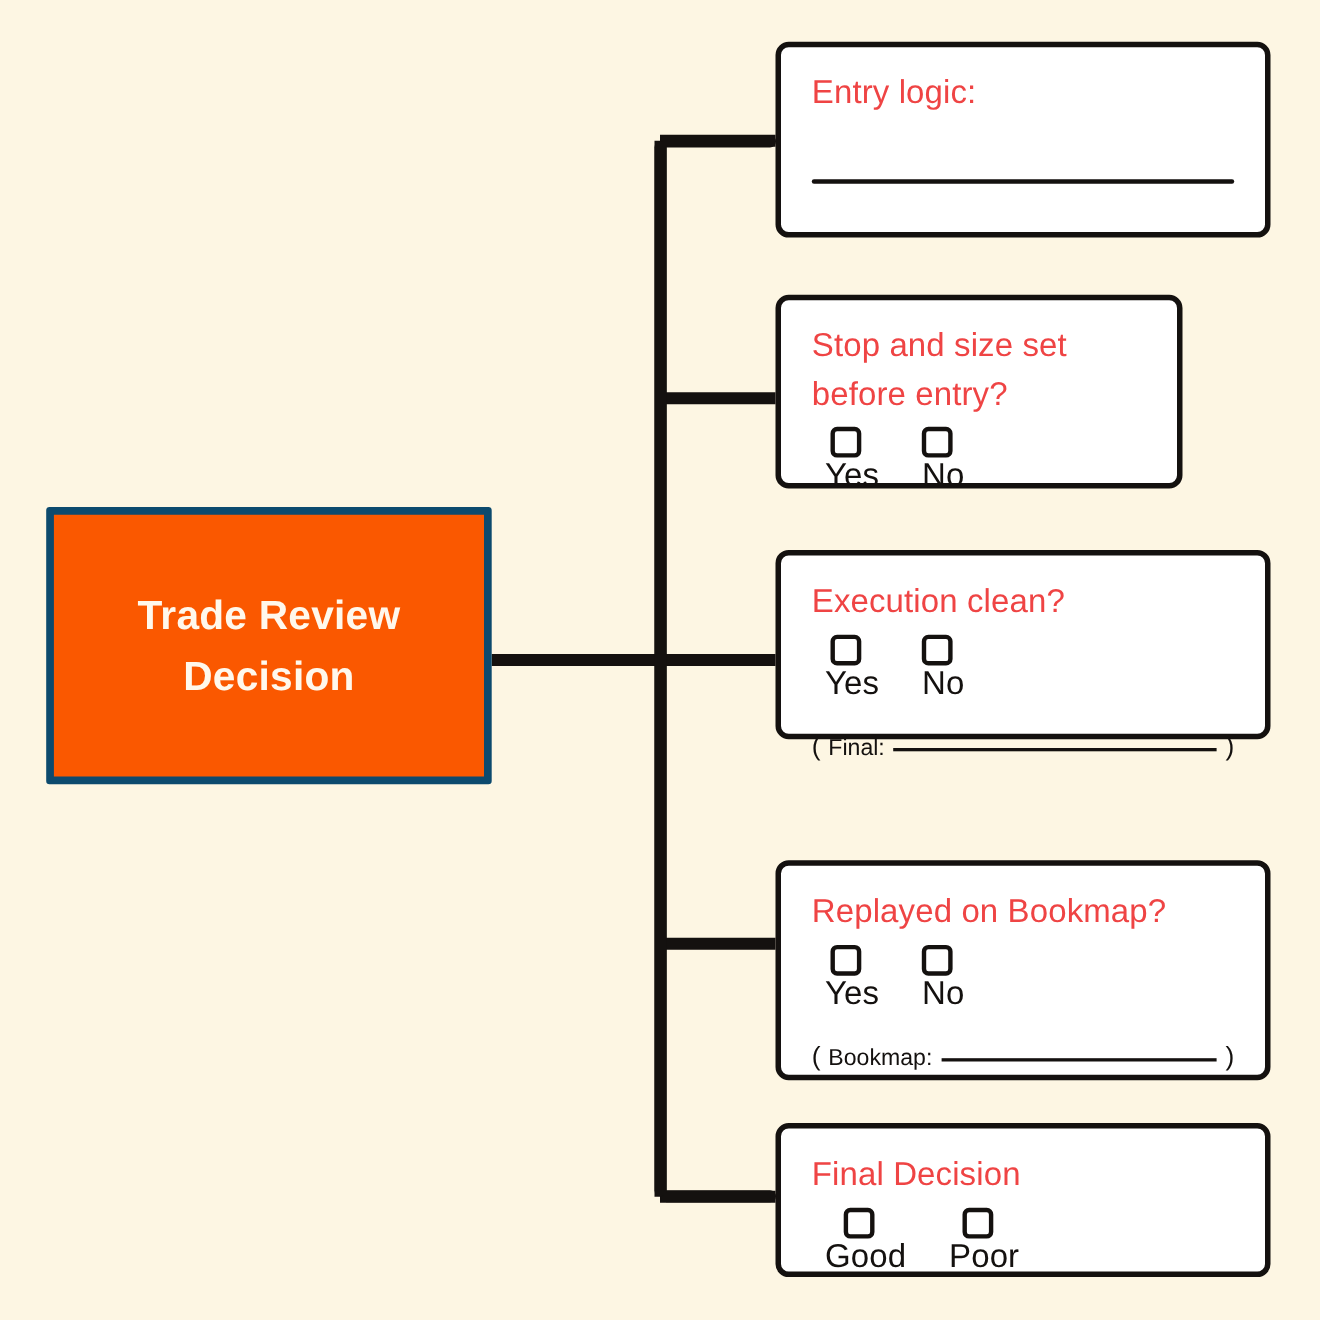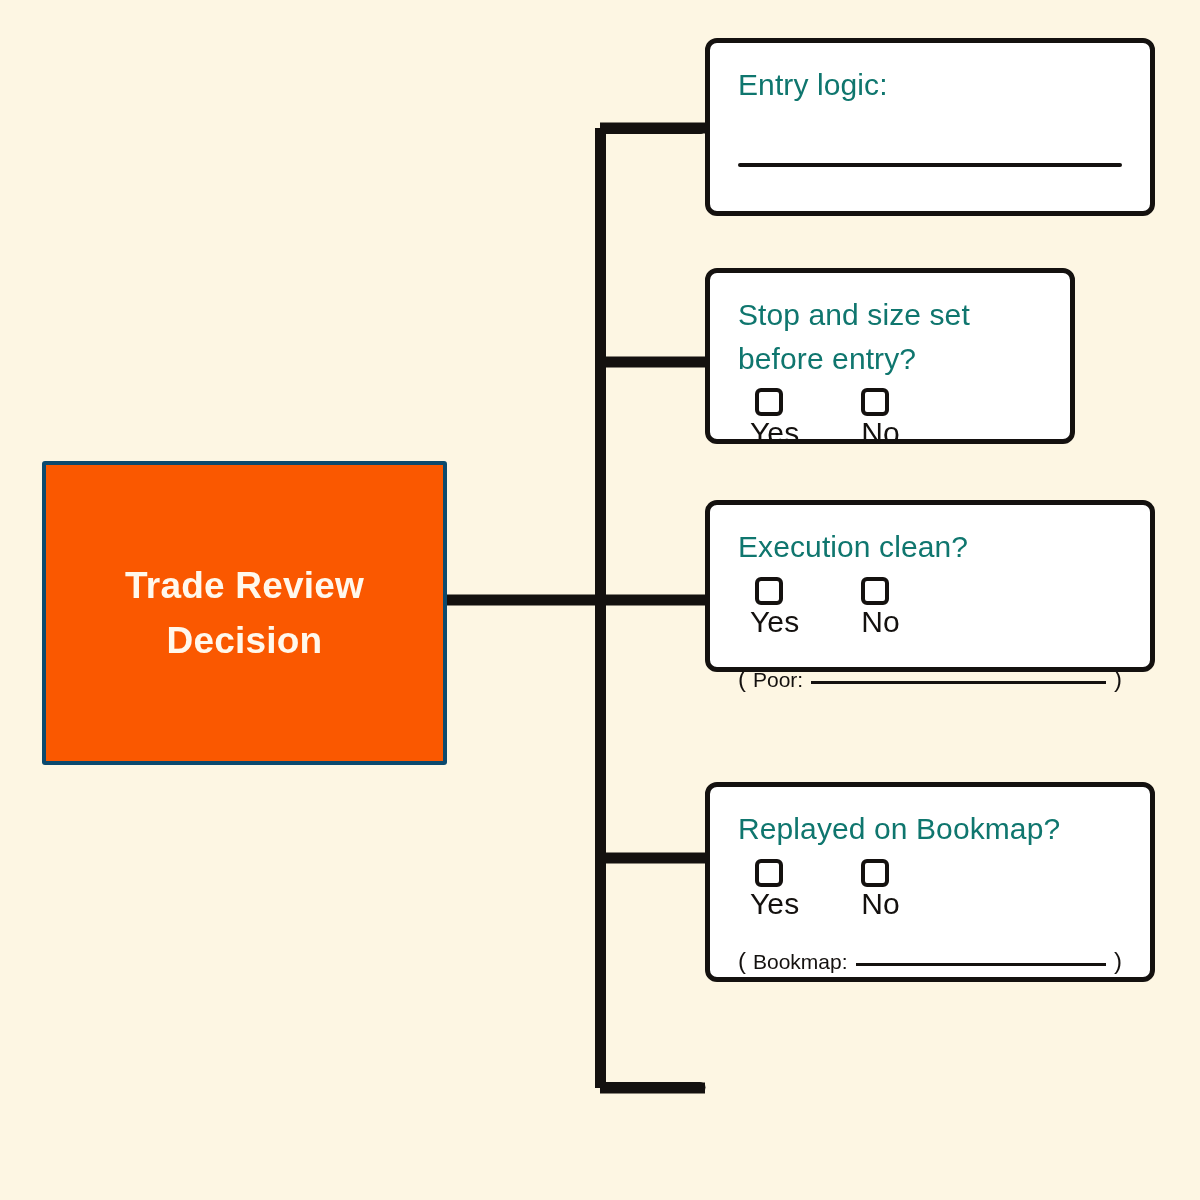--- a/index.html
+++ b/index.html
@@ -29,23 +29,23 @@
     height: 1200px;
     pointer-events: none;
   }
 
   
   .root-node {
     position: absolute;
     left: 42px;
     top: 461px;
     width: 405px;
-    height: 304px;
+    height: 252px;
     background: #FA5800;
-    border: 4px solid #0c4a6e;
+    border: 7px solid #0c4a6e;
     border-radius: 3px;
     box-sizing: border-box;
     display: flex;
     align-items: center;
     justify-content: center;
     text-align: center;
   }
   .root-label {
     color: #FFF8EC;
     font-size: 37px;
@@ -59,36 +59,36 @@
   .leaf {
     position: absolute;
     background: #FFFFFF;
     border: 5px solid #14110F;
     border-radius: 12px;
     box-sizing: border-box;
     padding: 20px 28px;
   }
   .leaf-title {
     font-size: 30px;
-    color: #0f766e;
+    color: #ef4444;
     line-height: 1.45;
     letter-spacing: 0.1px;
   }
   .row-options {
     display: flex;
     align-items: center;
     margin-top: 8px;
   }
   .opt {
     display: flex;
     align-items: center;
     flex-direction: column;
   }
   .opt + .opt {
-    margin-left: 38px;
+    margin-left: 15px;
     padding-left: 12px;
   }
   .checkbox {
     width: 28px;
     height: 28px;
     border: 4px solid #14110F;
     border-radius: 6px;
     box-sizing: border-box;
     background: #FFFFFF;
     flex: 0 0 auto;
@@ -197,21 +197,21 @@
         <span class="checkbox"></span>
         <span class="opt-label">Yes</span>
       </div>
       <div class="opt">
         <span class="checkbox"></span>
         <span class="opt-label">No</span>
       </div>
     </div>
     <div class="note-row">
       <span class="note-paren">(</span>
-      <span class="note-label">Poor:</span>
+      <span class="note-label">Final:</span>
       <span class="note-rule"></span>
       <span class="note-paren">)</span>
     </div>
   </div>
 
   <div class="leaf" style="left:705px; top:782px; width:450px; height:200px;">
     <div class="leaf-title">Replayed on Bookmap?</div>
     <div class="row-options">
       <div class="opt">
         <span class="checkbox"></span>
@@ -223,14 +223,27 @@
       </div>
     </div>
     <div class="note-row">
       <span class="note-paren">(</span>
       <span class="note-label">Bookmap:</span>
       <span class="note-rule"></span>
       <span class="note-paren">)</span>
     </div>
   </div>
 
+  <div class="leaf" style="left:705px; top:1021px; width:450px; height:140px;">
+    <div class="leaf-title">Final Decision</div>
+    <div class="row-options">
+      <div class="opt">
+        <span class="checkbox"></span>
+        <span class="opt-label">Good</span>
+      </div>
+      <div class="opt">
+        <span class="checkbox"></span>
+        <span class="opt-label">Poor</span>
+      </div>
+    </div>
+  </div>
 
 </div>
 
 </body></html>

